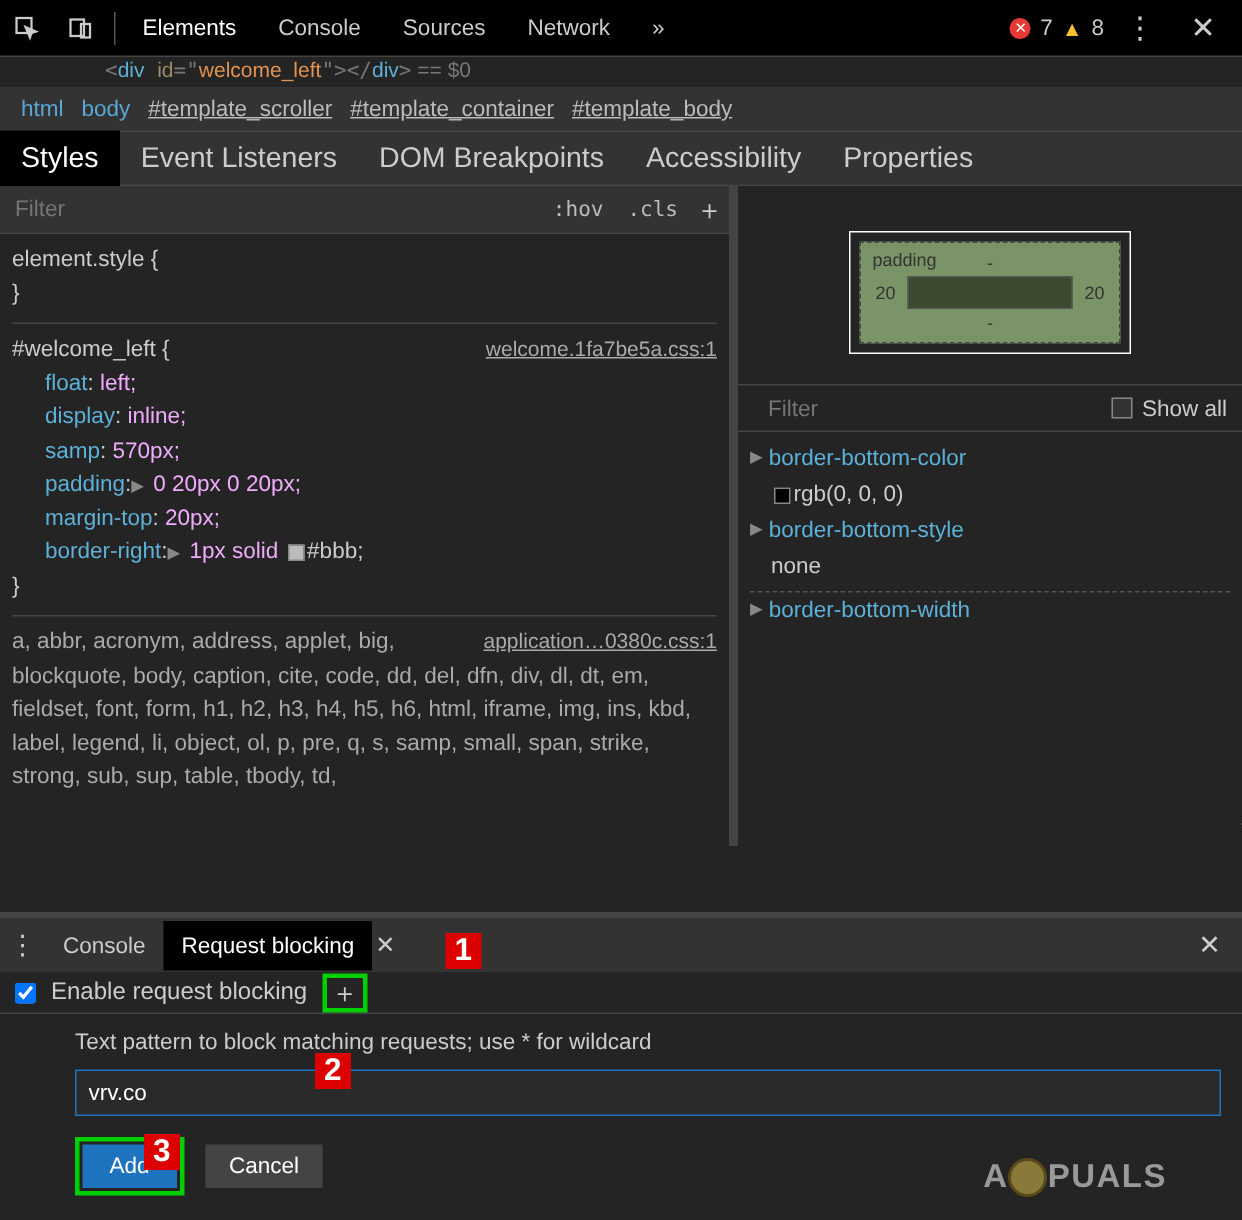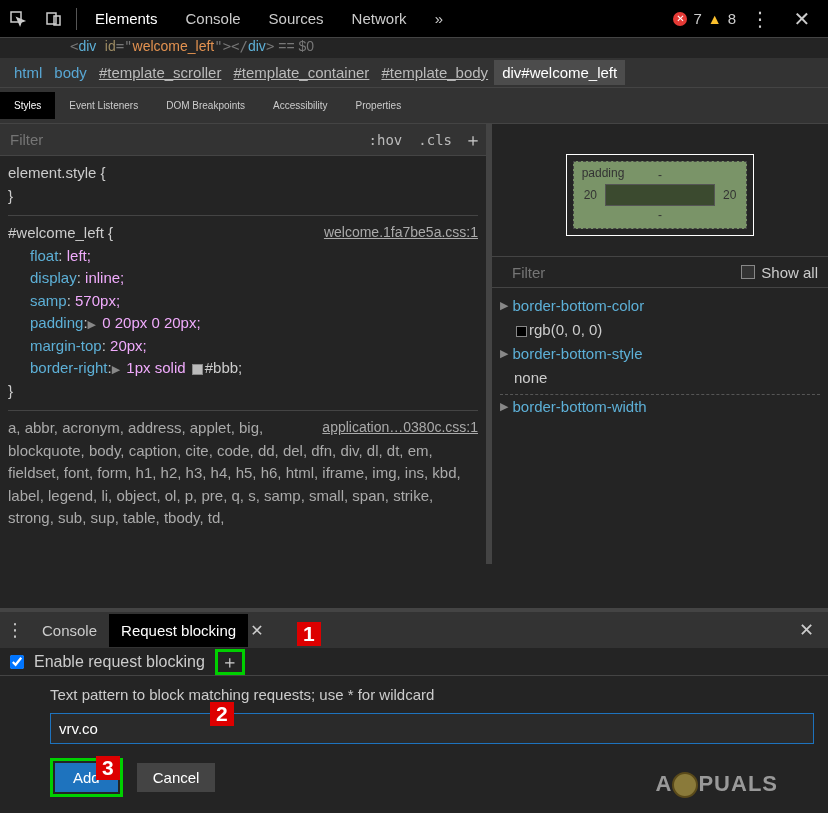--- a/index.html
+++ b/index.html
@@ -22,21 +22,21 @@
 
 
 .breadcrumb { display: flex; align-items: center; height: 30px; background: #333; border-bottom: 1px solid #444; padding-left: 8px; font-size: 15px; overflow: hidden; }
 .breadcrumb span { padding: 0 6px; cursor: pointer; white-space: nowrap; }
 .breadcrumb .light { color: #59a7d4; }
 .breadcrumb .gray { color: #bbb; text-decoration: underline; }
 .breadcrumb .sel { background: #4c4c4c; color: #fff; padding: 4px 8px; }
 
 
 .subtabs { display: flex; align-items: center; height: 36px; background: #333; border-bottom: 1px solid #444; }
-.subtab { padding: 8px 14px; color: #ccc; cursor: pointer; font-size: 10px; }
+.subtab { padding: 8px 14px; color: #ccc; cursor: pointer; font-size: 19px; }
 .subtab.active { background: #000; color: #fff; }
 
 
 .panels { display: flex; height: 440px; }
 .left-panel { width: 492px; display: flex; flex-direction: column; border-right: 6px solid #444; }
 .right-panel { flex: 1; display: flex; flex-direction: column; background: #242424; }
 
 .filter-bar { display: flex; align-items: center; height: 32px; background: #333; border-bottom: 1px solid #444; }
 .filter-input { flex: 1; background: transparent; border: none; color: #ccc; padding: 0 10px; font-size: 15px; outline: none; }
 .filter-pill { padding: 4px 8px; color: #bbb; font-family: monospace; font-size: 14px; cursor: pointer; }
@@ -136,21 +136,20 @@
 <div class="html-snippet mono">
   &lt;<span class="el">div</span> <span class="attr">id</span>="<span class="val">welcome_left</span>"&gt;&lt;/<span class="el">div</span>&gt;<span> == $0</span>
 </div>
 
 <div class="breadcrumb">
   <span class="light">html</span>
   <span class="light">body</span>
   <span class="gray">#template_scroller</span>
   <span class="gray">#template_container</span>
   <span class="gray">#template_body</span>
-  <span class="sel">div#welcome_left</span>
 </div>
 
 <div class="subtabs">
   <div class="subtab active">Styles</div>
   <div class="subtab">Event Listeners</div>
   <div class="subtab">DOM Breakpoints</div>
   <div class="subtab">Accessibility</div>
   <div class="subtab">Properties</div>
 </div>
 

